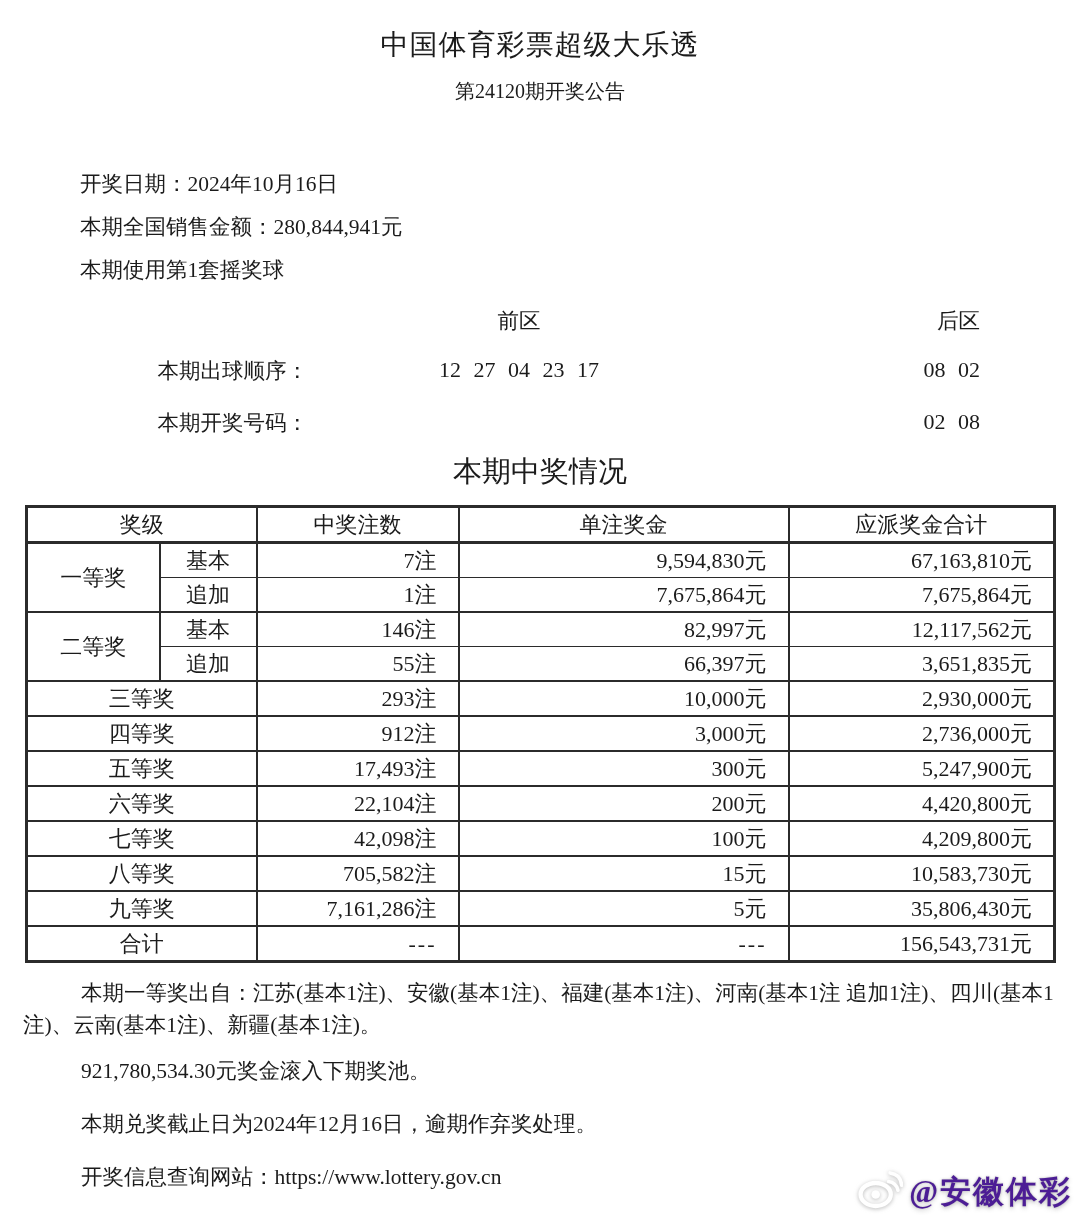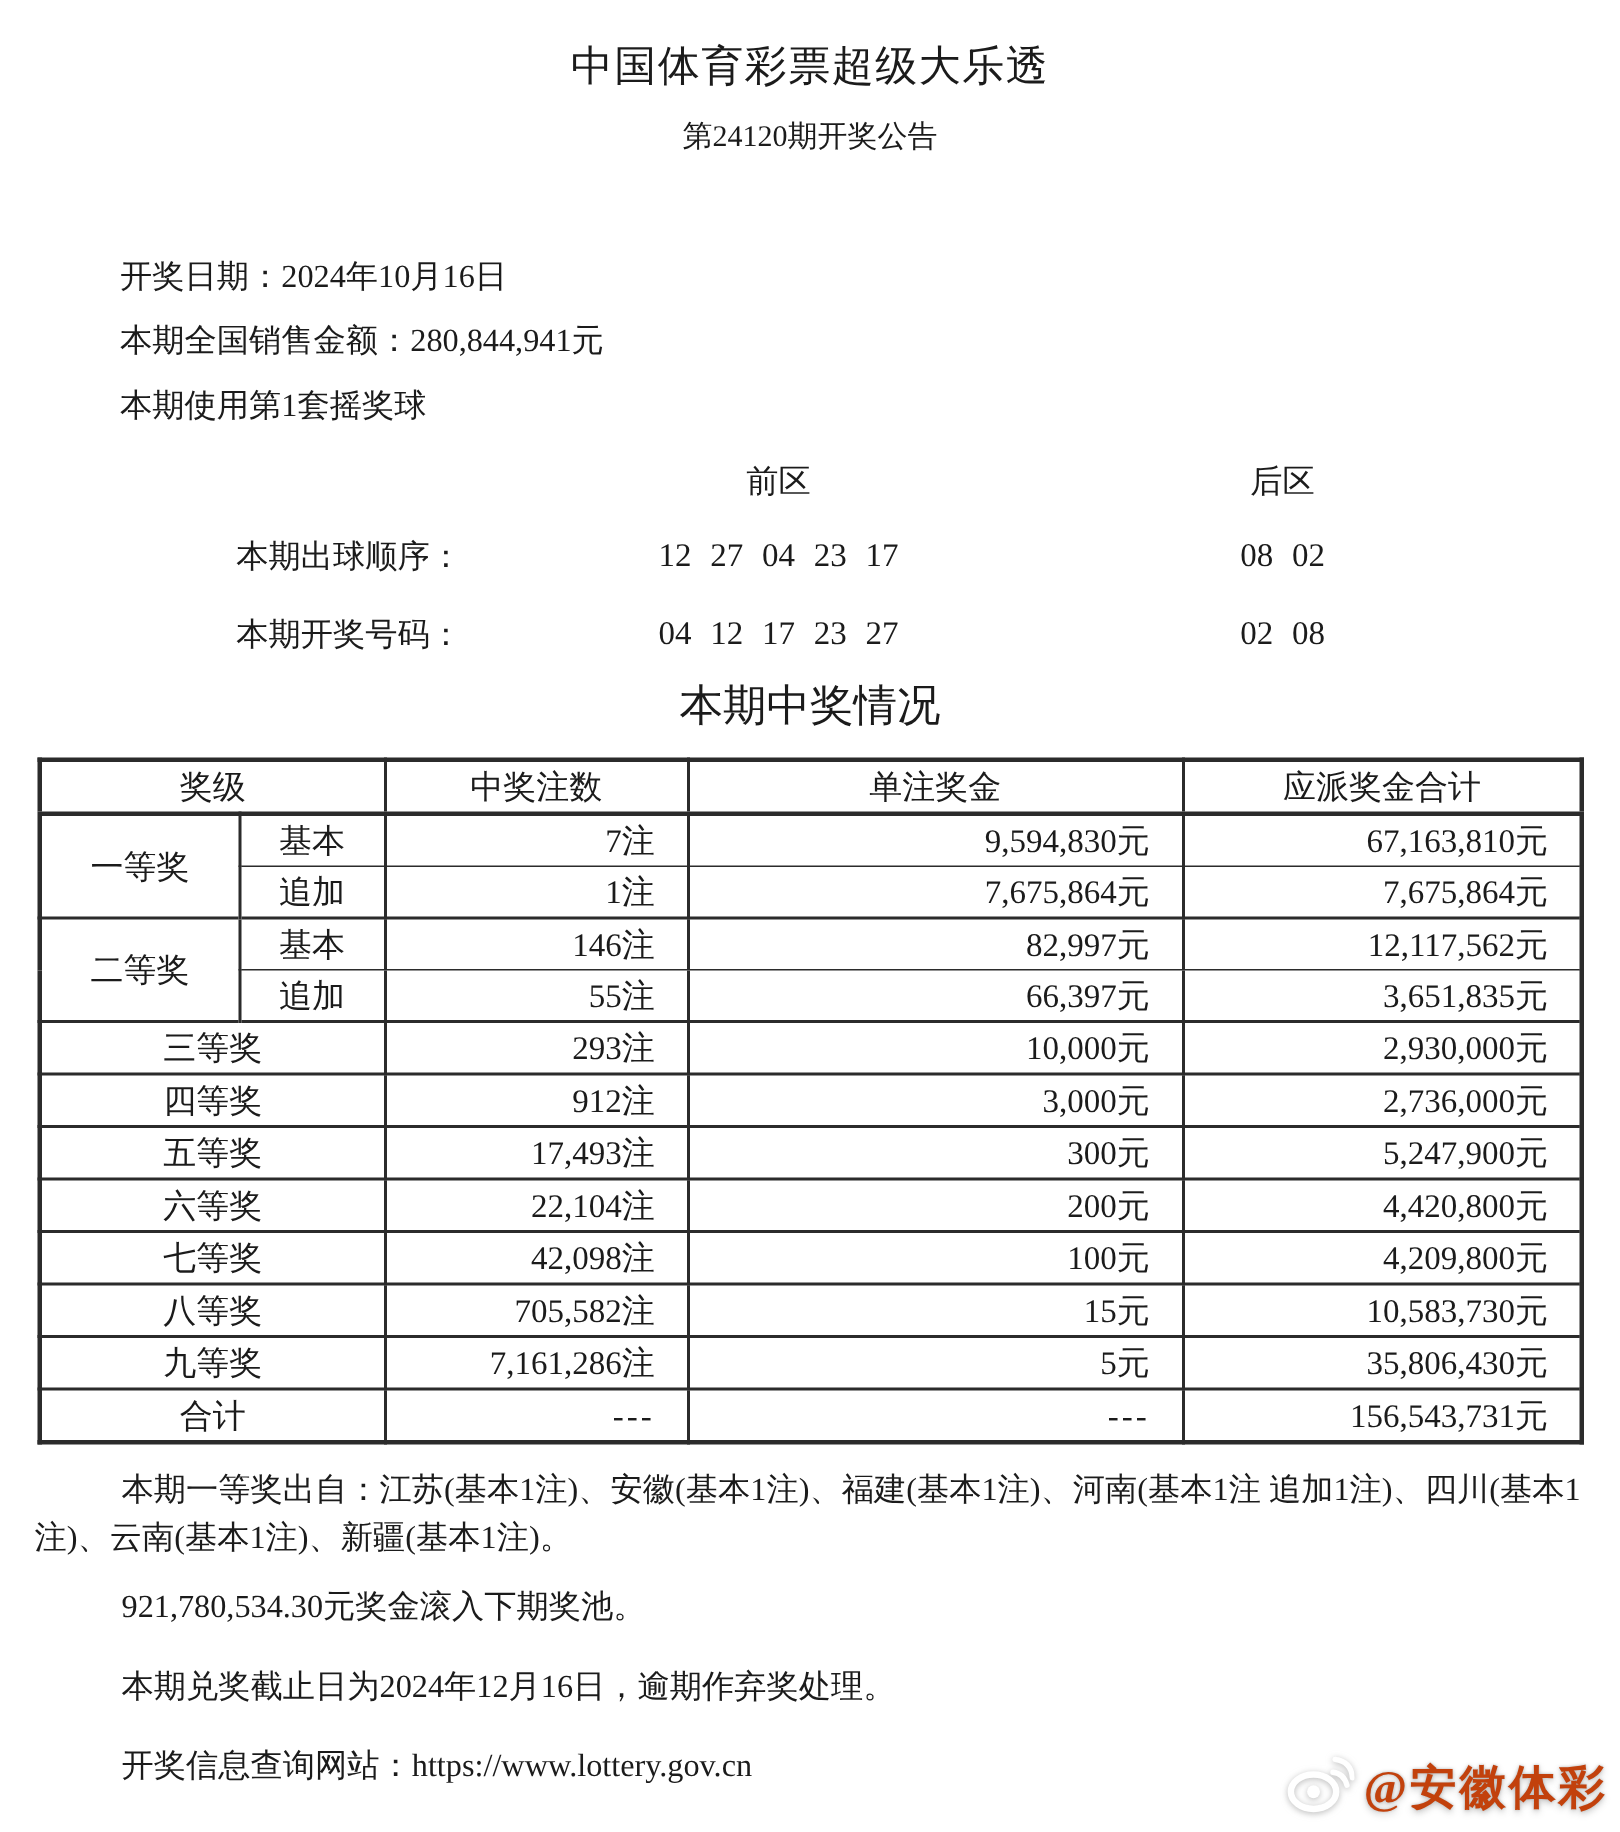--- a/index.html
+++ b/index.html
@@ -37,21 +37,21 @@
   .zone-row {
     display: grid;
     grid-template-columns: 80px 228px 422px 250px;
     align-items: center;
     font-size: 21.5px;
   }
   .zone-row.zhead { height: 48px; }
   .zone-row.znums { height: 52px; }
   .zr-label { grid-column: 2; text-align: right; }
   .zr-front { grid-column: 3; text-align: center; }
-  .zr-back  { grid-column: 4; text-align: center; }
+  .zr-back  { grid-column: 4; text-align: right; }
   .zone-num { font-size: 22px; word-spacing: 7px; }
 
   .table-title {
     margin-top: 8px;
     text-align: center;
     font-size: 29px;
     line-height: 30px;
   }
 
   table.prize {
@@ -85,21 +85,21 @@
   .note-para { text-indent: 58px; line-height: 32px; margin: 0; }
   .note-para + .note-para { margin-top: 14px; }
   .note-para.gap { margin-top: 21px; }
 
   .watermark {
     position: absolute;
     right: 8px; bottom: 4px;
     display: flex;
     align-items: center;
     gap: 6px;
-    color: #c2410c;
+    color: #4c1d95;
     font-size: 31px;
     font-weight: bold;
     letter-spacing: 2px;
     text-shadow: 0 0 2px rgba(160,160,160,0.75), 0 2px 4px rgba(140,140,140,0.45);
     user-select: none;
   }
   .watermark svg { filter: drop-shadow(0 1px 2px rgba(140,140,140,0.6)); }
 </style>
 </head>
 <body>
@@ -120,21 +120,20 @@
       <div class="zr-front">前区</div>
       <div class="zr-back">后区</div>
     </div>
     <div class="zone-row znums">
       <div class="zr-label">本期出球顺序：</div>
       <div class="zr-front zone-num">12 27 04 23 17</div>
       <div class="zr-back zone-num">08 02</div>
     </div>
     <div class="zone-row znums">
       <div class="zr-label">本期开奖号码：</div>
-      <div class="zr-front zone-num">04 12 17 23 27</div>
       <div class="zr-back zone-num">02 08</div>
     </div>
   </div>
 
   <div class="table-title">本期中奖情况</div>
 
   <table class="prize">
     <colgroup>
       <col class="c-level-a">
         <col class="c-level-b">

